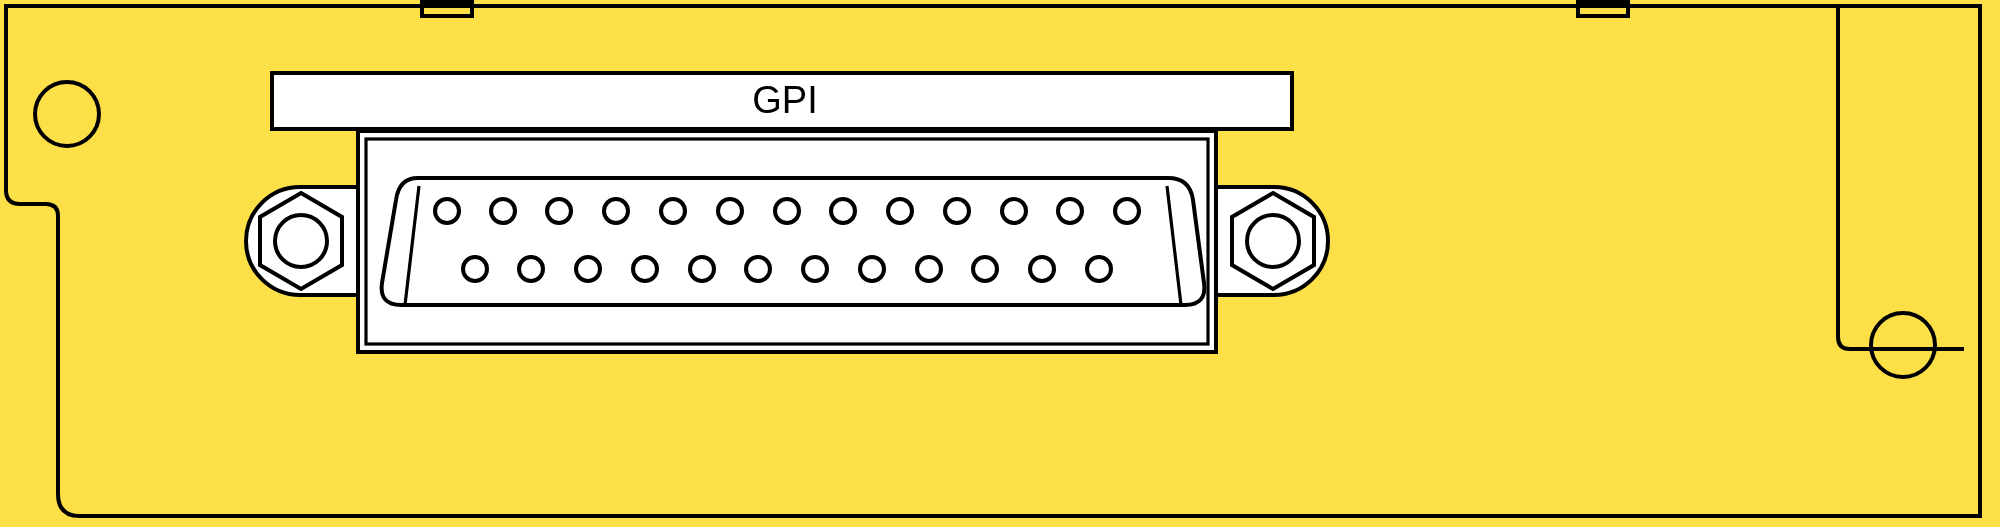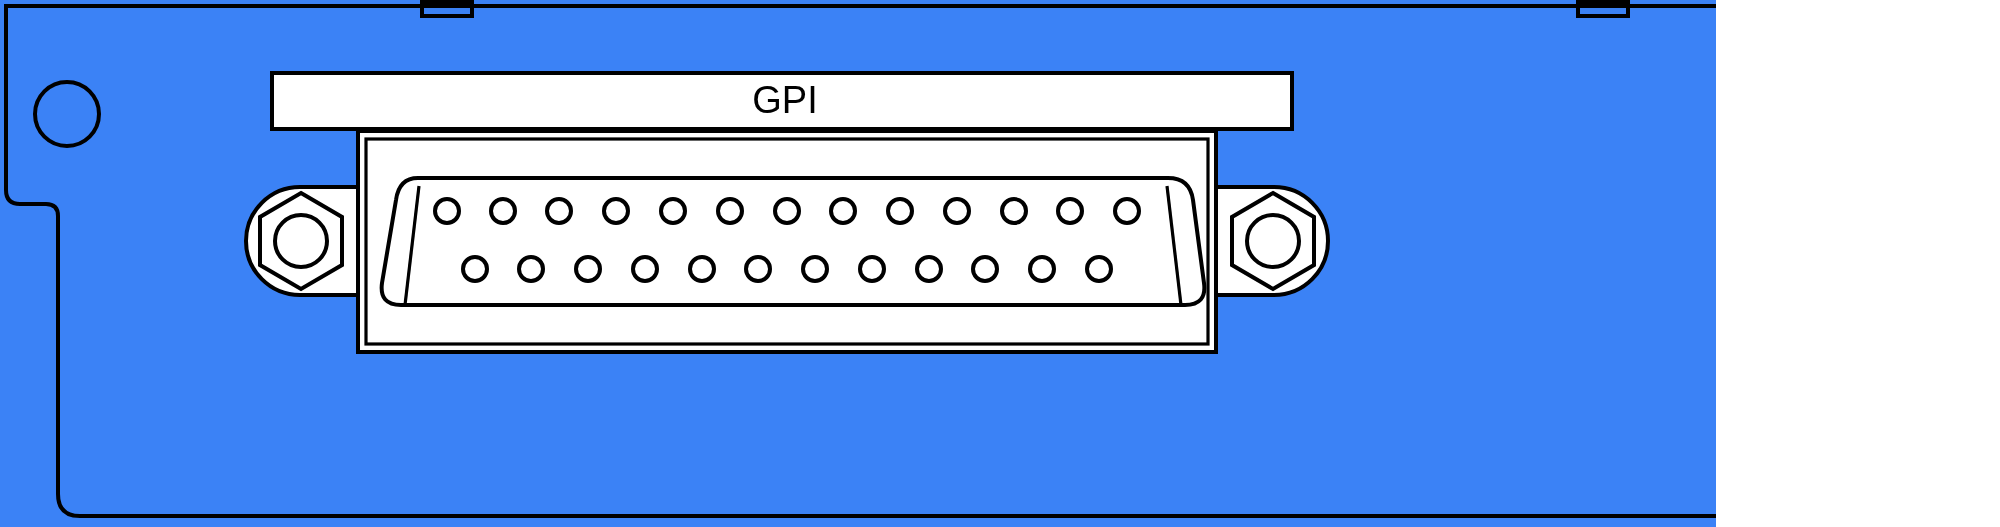--- a/index.html
+++ b/index.html
@@ -6,23 +6,23 @@
   html, body {
     margin: 0;
     padding: 0;
     background: #ffffff;
   }
   body {
     font-family: "Liberation Sans", sans-serif;
   }
   #stage {
     position: relative;
-    width: 1716px;
+    width: 2000px;
     height: 527px;
-    background: #3b82f6;
+    background: #fde047;
     overflow: hidden;
   }
   #drawing {
     display: block;
     width: 2000px;
     height: 527px;
   }
   .ln {
     fill: none;
     stroke: #000000;

